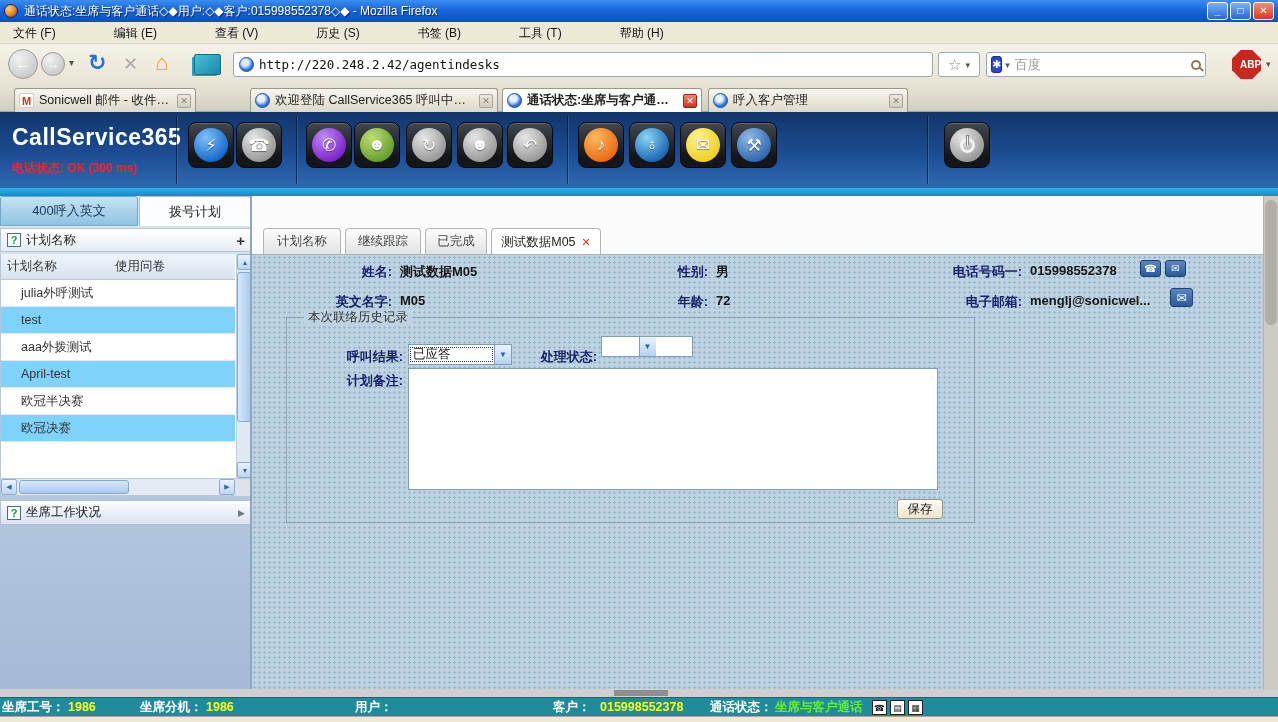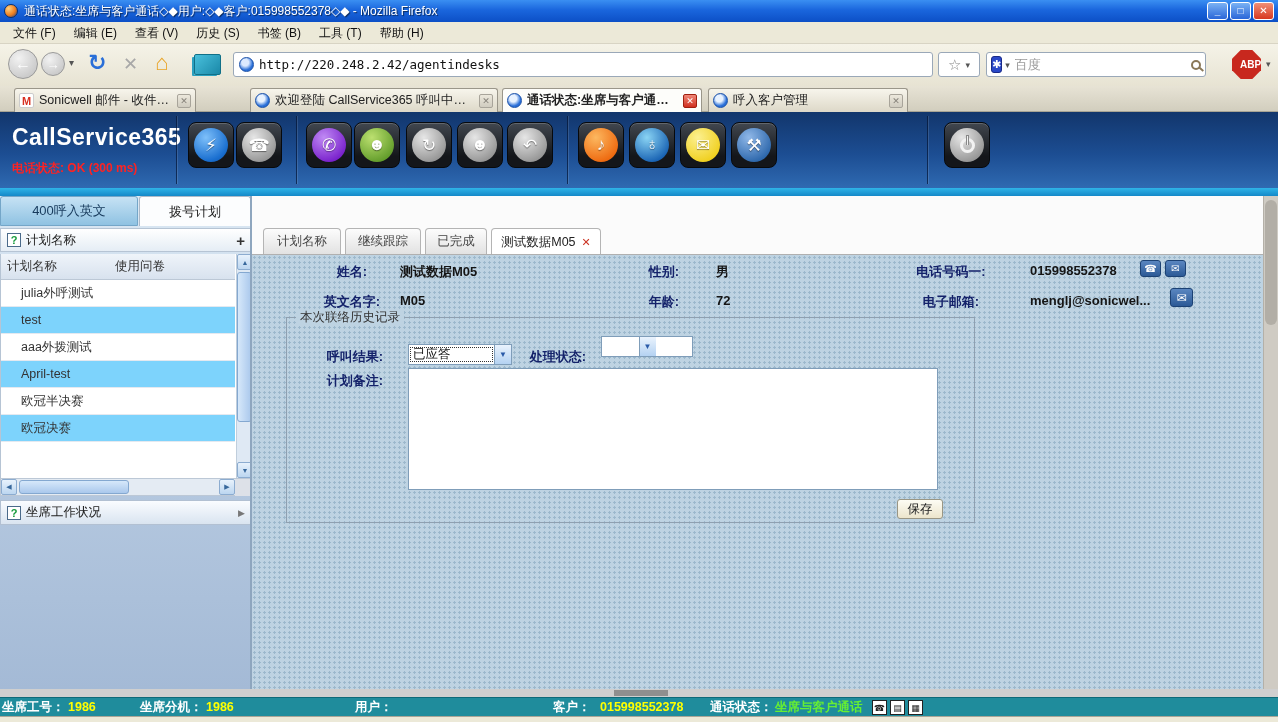--- a/index.html
+++ b/index.html
@@ -10,21 +10,21 @@
   
   .titlebar{left:0;top:0;width:1278px;height:22px;background:linear-gradient(180deg,#3a8ff2 0%,#1a66dd 45%,#0c4fc6 100%);display:flex;align-items:center;padding:0 4px;}
   .ff-icon{width:14px;height:14px;border-radius:50%;background:radial-gradient(circle at 30% 30%,#ffd080,#f08020 55%,#1a3a8a);border:1px solid #083070;flex:0 0 auto;}
   .title-text{color:#fff;font-weight:normal;font-size:12px;margin-left:6px;text-shadow:1px 1px 1px rgba(0,0,0,.6);white-space:nowrap;overflow:hidden;flex:1 1 auto;}
   .win-btns{display:flex;gap:2px;flex:0 0 auto;}
   .win-btn{width:21px;height:18px;border:1px solid #fff;border-radius:3px;color:#fff;font-size:10px;font-weight:bold;display:flex;align-items:center;justify-content:center;line-height:1;}
   .wb-blue{background:linear-gradient(180deg,#7ab2f4,#2a66d8);}
   .wb-red{background:linear-gradient(180deg,#f09078,#d83820);}
 
   
-  .menubar{left:0;top:22px;width:1278px;height:22px;background:#ece9d8;border-bottom:1px solid #d8d4c4;display:flex;align-items:center;padding-left:4px;}
+  .menubar{left:0;top:22px;width:1278px;height:22px;background:#ece9d8;border-bottom:1px solid #d8d4c4;display:flex;align-items:center;padding-left:4px;gap:40px;}
   .menu-item{padding:0 9px;line-height:22px;color:#111;}
 
   
   .navbar{left:0;top:44px;width:1278px;height:42px;background:linear-gradient(180deg,#f5f3e8,#e7e3d3);}
   .nav-circle{border-radius:50%;background:radial-gradient(circle at 35% 30%,#f2f2f2,#bdbdbd);border:1px solid #9a9a9a;color:#fdfdfd;display:flex;align-items:center;justify-content:center;font-weight:bold;}
   .nav-back{left:8px;top:5px;width:30px;height:30px;font-size:16px;}
   .nav-fwd{left:41px;top:8px;width:24px;height:24px;font-size:13px;}
   .nav-caret{left:69px;top:13px;color:#555;font-size:10px;}
   .nav-glyph{font-weight:bold;line-height:1;}
   .nav-refresh{left:88px;top:8px;font-size:22px;color:#2a6fd8;}
@@ -101,21 +101,21 @@
   .bottom-panel{left:0;top:304px;width:252px;height:25px;background:linear-gradient(180deg,#fafcff,#d9e4f0);border:1px solid #b2c0d2;display:flex;align-items:center;padding:0 6px;}
   .expand-arrow{color:#777;font-size:9px;}
   .splitter{left:250px;top:196px;width:2px;height:493px;background:#8ea6be;}
 
   
   .white-strip{left:252px;top:196px;width:1011px;height:58px;background:#fbfbfb;}
   .ctab{top:228px;height:26px;border:1px solid #b4b4b4;border-bottom:0;border-radius:4px 4px 0 0;background:linear-gradient(180deg,#fcfcfc,#e2e2e2);display:flex;align-items:center;justify-content:center;gap:6px;font-size:12.5px;color:#444;}
   .ctab.active{background:#fff;height:27px;color:#222;}
   .ctab-close{color:#c32;font-weight:bold;font-size:11px;}
   .content{left:252px;top:254px;width:1011px;height:435px;background-color:#bed3e2;background-image:radial-gradient(#9cb8cc 1px,transparent 1.3px);background-size:5px 5px;border-top:1px solid #b0b0b0;}
-  .flabel{font-weight:bold;color:#14226a;font-size:13px;text-align:center;}
+  .flabel{font-weight:bold;color:#14226a;font-size:13px;text-align:right;}
   .fvalue{font-weight:bold;color:#151515;font-size:13px;}
   .mini-icon{background:linear-gradient(180deg,#5a86c0,#2c5a96);border:1px solid #1c4274;border-radius:3px;color:#fff;display:flex;align-items:center;justify-content:center;}
   .hist-fieldset{left:34px;top:62px;width:689px;height:206px;border:1px solid #8fa0b0;}
   .legend{left:44px;top:55px;background:#bed3e2;padding:0 4px;font-size:12.5px;color:#333;}
   .fake-select{height:21px;background:#fff;border:1px solid #7f9db9;display:flex;align-items:center;}
   .fs-text{flex:1;padding-left:4px;font-size:12.5px;color:#111;white-space:nowrap;overflow:hidden;}
   .fs-focus .fs-text{outline:1px dotted #333;outline-offset:-2px;}
   .fs-btn{width:17px;height:100%;background:linear-gradient(180deg,#eaf3fd,#b4d2f2);border-left:1px solid #7f9db9;color:#2a5aa8;font-size:8px;display:flex;align-items:center;justify-content:center;flex:0 0 auto;}
   .remark-area{left:121px;top:50px;width:530px;height:122px;background:#fff;border:1px solid #7f9db9;resize:none;outline:none;font-family:"Liberation Sans","DejaVu Sans",sans-serif;font-size:12px;}
   .save-btn{left:610px;top:181px;width:46px;height:20px;background:linear-gradient(180deg,#fdfcf4,#ece5cc);border:1px solid #9a9684;border-radius:3px;font-size:12.5px;color:#222;display:flex;align-items:center;justify-content:center;}
@@ -342,21 +342,21 @@
       <span class="abs flabel" style="left:232px;top:30px;width:78px;">处理状态:</span>
       <div class="abs fake-select" style="left:314px;top:18px;width:92px;flex-direction:column;">
         <span class="fs-text">未处理</span>
         <span class="fs-btn">▼</span>
       </div>
       <span class="abs flabel" style="left:20px;top:54px;width:96px;">计划备注:</span>
       <textarea class="abs remark-area" style=""></textarea>
       <div class="abs save-btn">保存</div>
     </div>
   </div>
-  <div class="abs legend" style="left:296px;top:309px;">本次联络历史记录</div>
+  <div class="abs legend" style="left:304px;top:309px;">本次联络历史记录</div>
 
   <div class="abs right-scroll">
     <span class="rs-thumb"></span>
   </div>
 
   <div class="abs page-hscroll">
     <span class="ph-thumb"></span>
   </div>
 
   <div class="abs statusbar">

